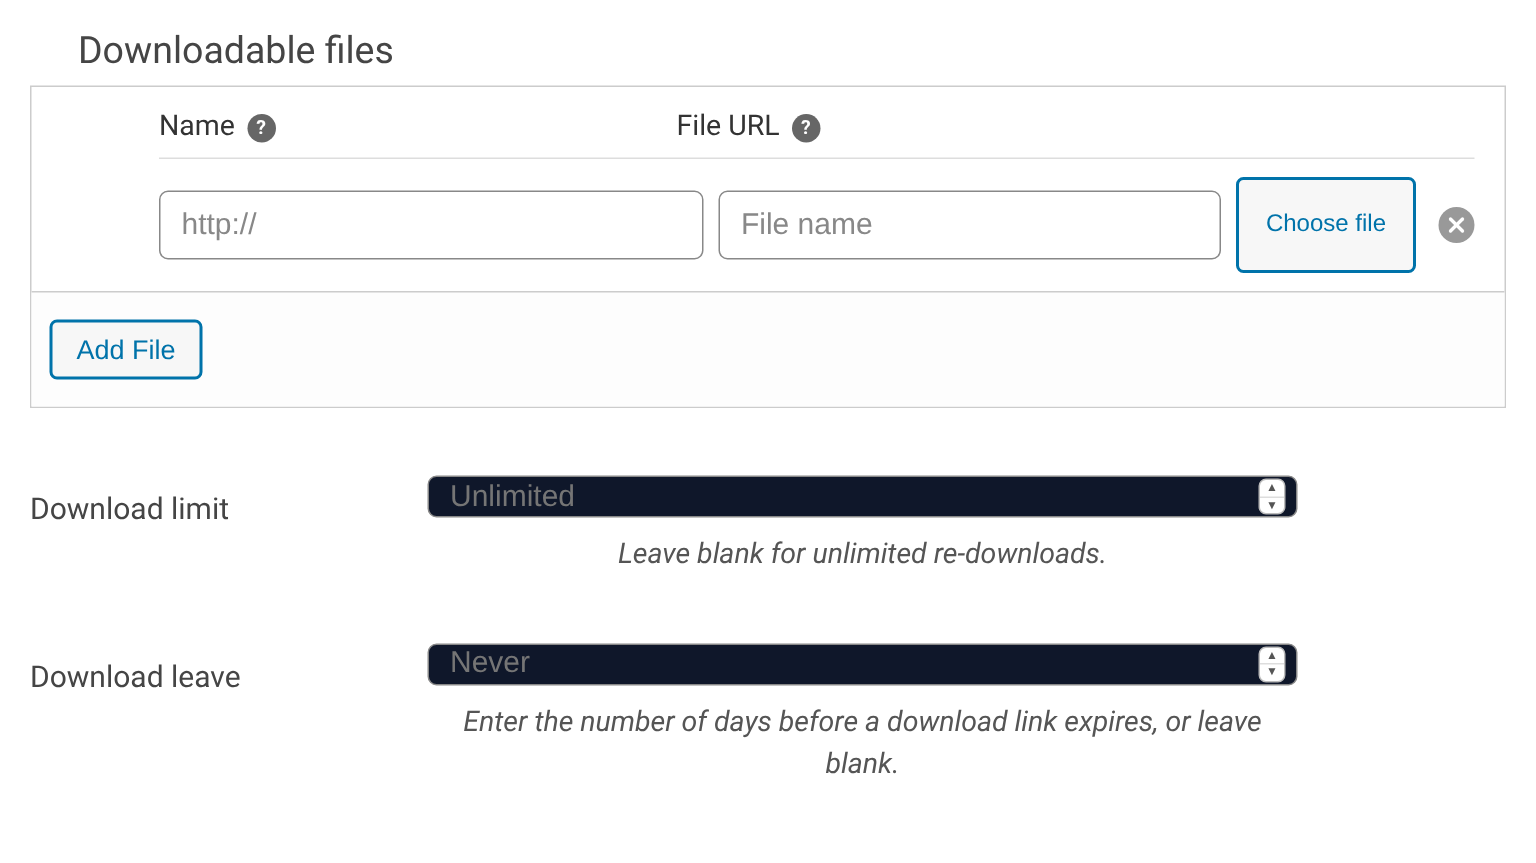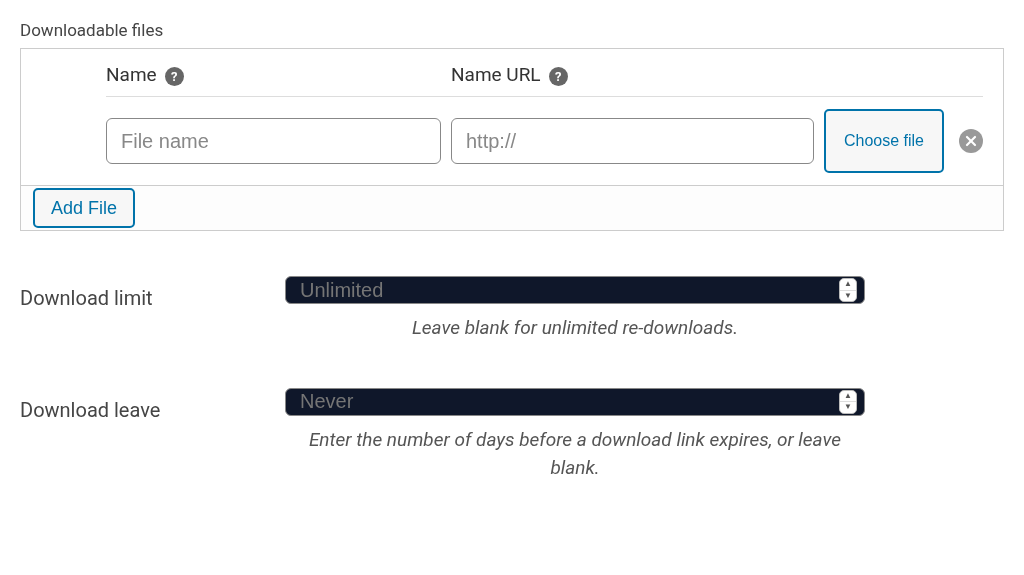--- a/index.html
+++ b/index.html
@@ -8,24 +8,25 @@
       padding: 0;
     }
     body {
       font-family: -apple-system, BlinkMacSystemFont, "Segoe UI", Roboto, Helvetica, Arial, sans-serif;
       font-size: 19px;
       color: #333;
       padding: 20px;
       background: #fff;
     }
     .section-label {
-      font-size: 17px;
+      font-size: 25px;
       color: #454545;
       margin-bottom: 8px;
       font-weight: 400;
+      margin-left: 32px;
     }
     .files-container {
       border: 1px solid #ccc;
       background: #fff;
     }
     .files-header {
       display: flex;
       padding: 14px 0 10px 0;
       margin-left: 85px;
       margin-right: 20px;
@@ -106,21 +107,21 @@
       color: #fff;
       font-size: 16px;
       cursor: pointer;
       margin-left: 5px;
     }
     .delete-icon svg {
       width: 12px;
       height: 12px;
     }
     .files-footer {
-      padding: 2px 12px;
+      padding: 18px 12px;
       border-top: 1px solid #ccc;
       background: #fdfdfd;
     }
     .add-btn {
       height: 40px;
       padding: 0 16px;
       border: 2px solid #0073aa;
       background: #f7f7f7;
       color: #0073aa;
       font-size: 18px;
@@ -196,28 +197,28 @@
 
 <div class="section-label">Downloadable files</div>
 
 <div class="files-container">
   <div class="files-header">
     <div class="header-col name-col">
       <span class="col-label">Name</span>
       <span class="help-icon">?</span>
     </div>
     <div class="header-col url-col">
-      <span class="col-label">Name URL</span>
+      <span class="col-label">File URL</span>
       <span class="help-icon">?</span>
     </div>
   </div>
 
   <div class="files-row">
+    <input type="text" class="text-input url-input" placeholder="http://" style="">
     <input type="text" class="text-input name-input" placeholder="File name" style="">
-    <input type="text" class="text-input url-input" placeholder="http://" style="">
     <button class="choose-btn">Choose file</button>
     <span class="delete-icon">
       <svg viewBox="0 0 12 12" fill="none" stroke="white" stroke-width="2.2" stroke-linecap="round">
         <line x1="2" y1="2" x2="10" y2="10"></line>
         <line x1="10" y1="2" x2="2" y2="10"></line>
       </svg>
     </span>
   </div>
 
   <div class="files-footer">

